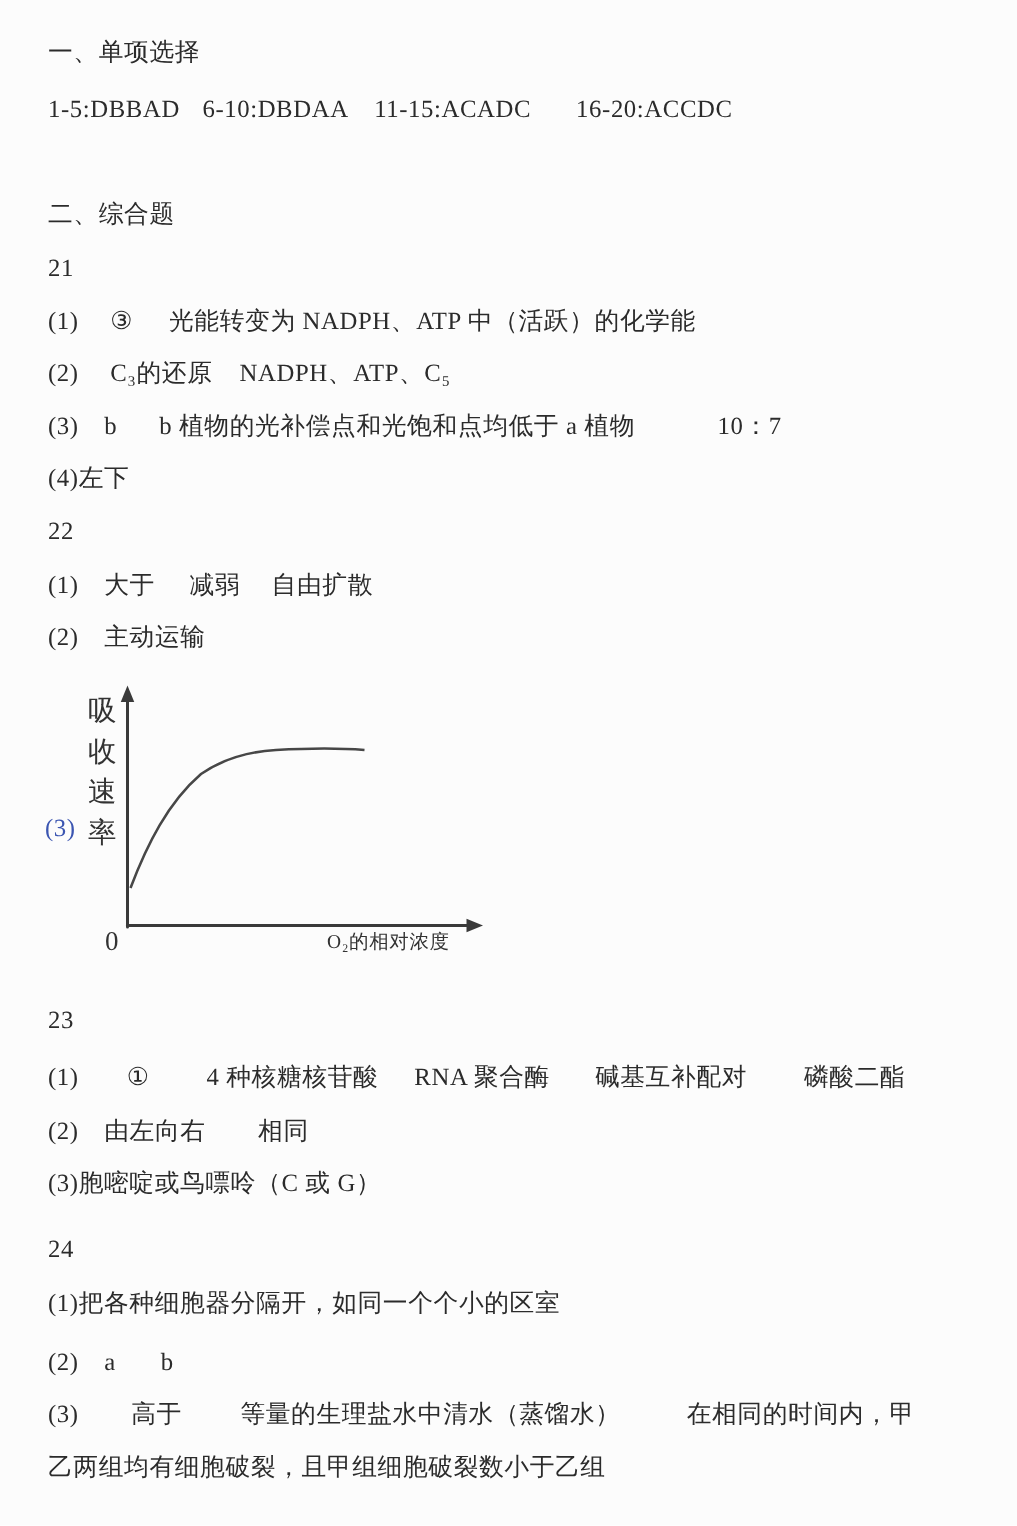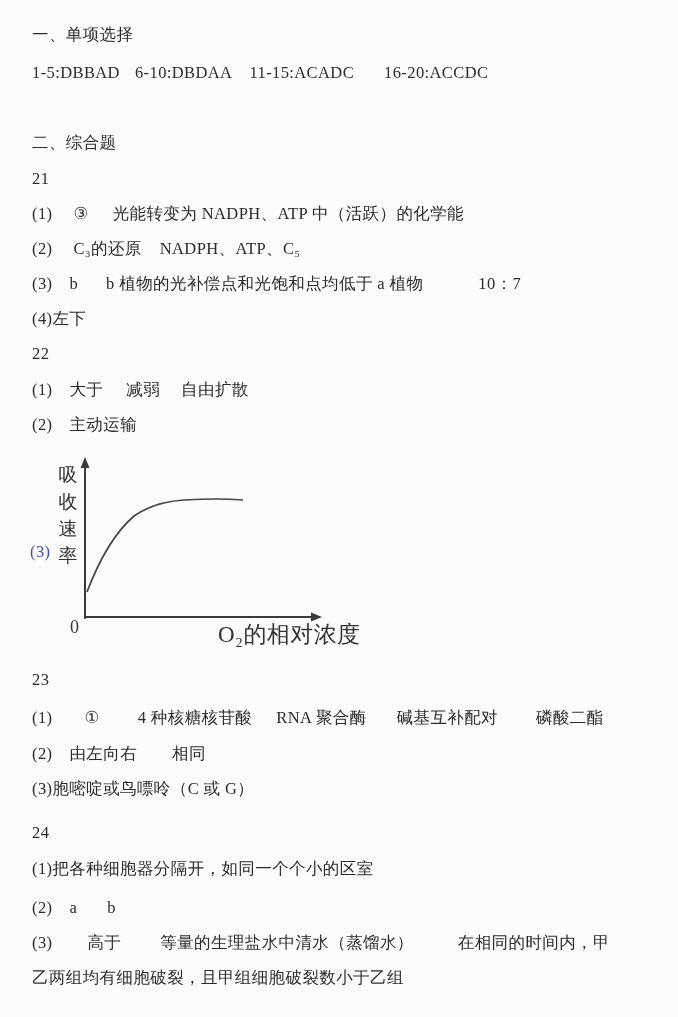--- a/index.html
+++ b/index.html
@@ -31,21 +31,21 @@
     color: #3b55b1; font-size: 16.5px;
   }
   .figure { position: absolute; left: 18px; top: 0; width: 330px; height: 192px; }
   .figure svg { position: absolute; left: 0; top: 0; }
   .y-label {
     position: absolute; left: 7px; top: 6px; width: 21px;
     font-size: 19px; line-height: 27px; word-break: break-all;
     color: #333; font-weight: 500; text-align: right;
   }
   .origin-label { position: absolute; left: 20px; top: 162px; font-size: 18px; color: #333; }
-  .x-axis-label { position: absolute; left: 168px; top: 164px; font-size: 23px; color: #333; font-weight: 500; }
+  .x-axis-label { position: absolute; left: 168px; top: 164px; font-size: 13px; color: #333; font-weight: 500; }
 </style>
 </head>
 <body>
 
 <div class="page">
 
 
   <div class="line" style="margin-top:16px">
     <span class="seg">一、单项选择</span>
   </div>

